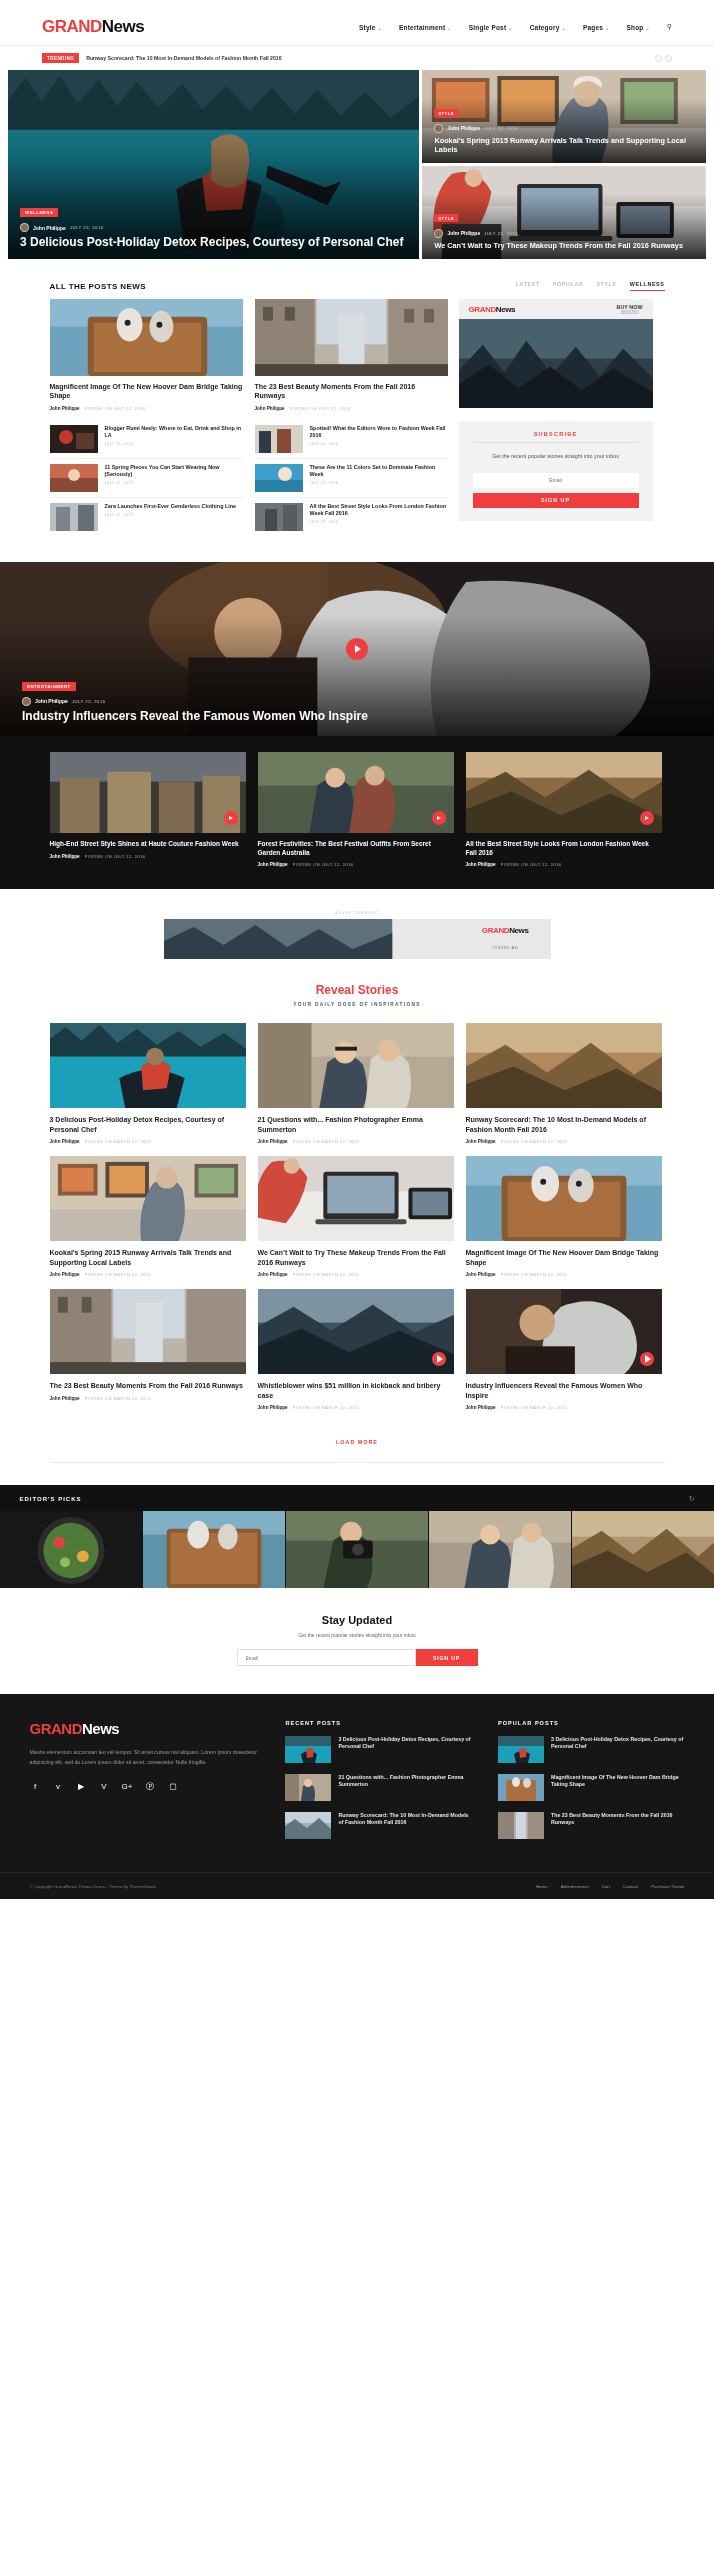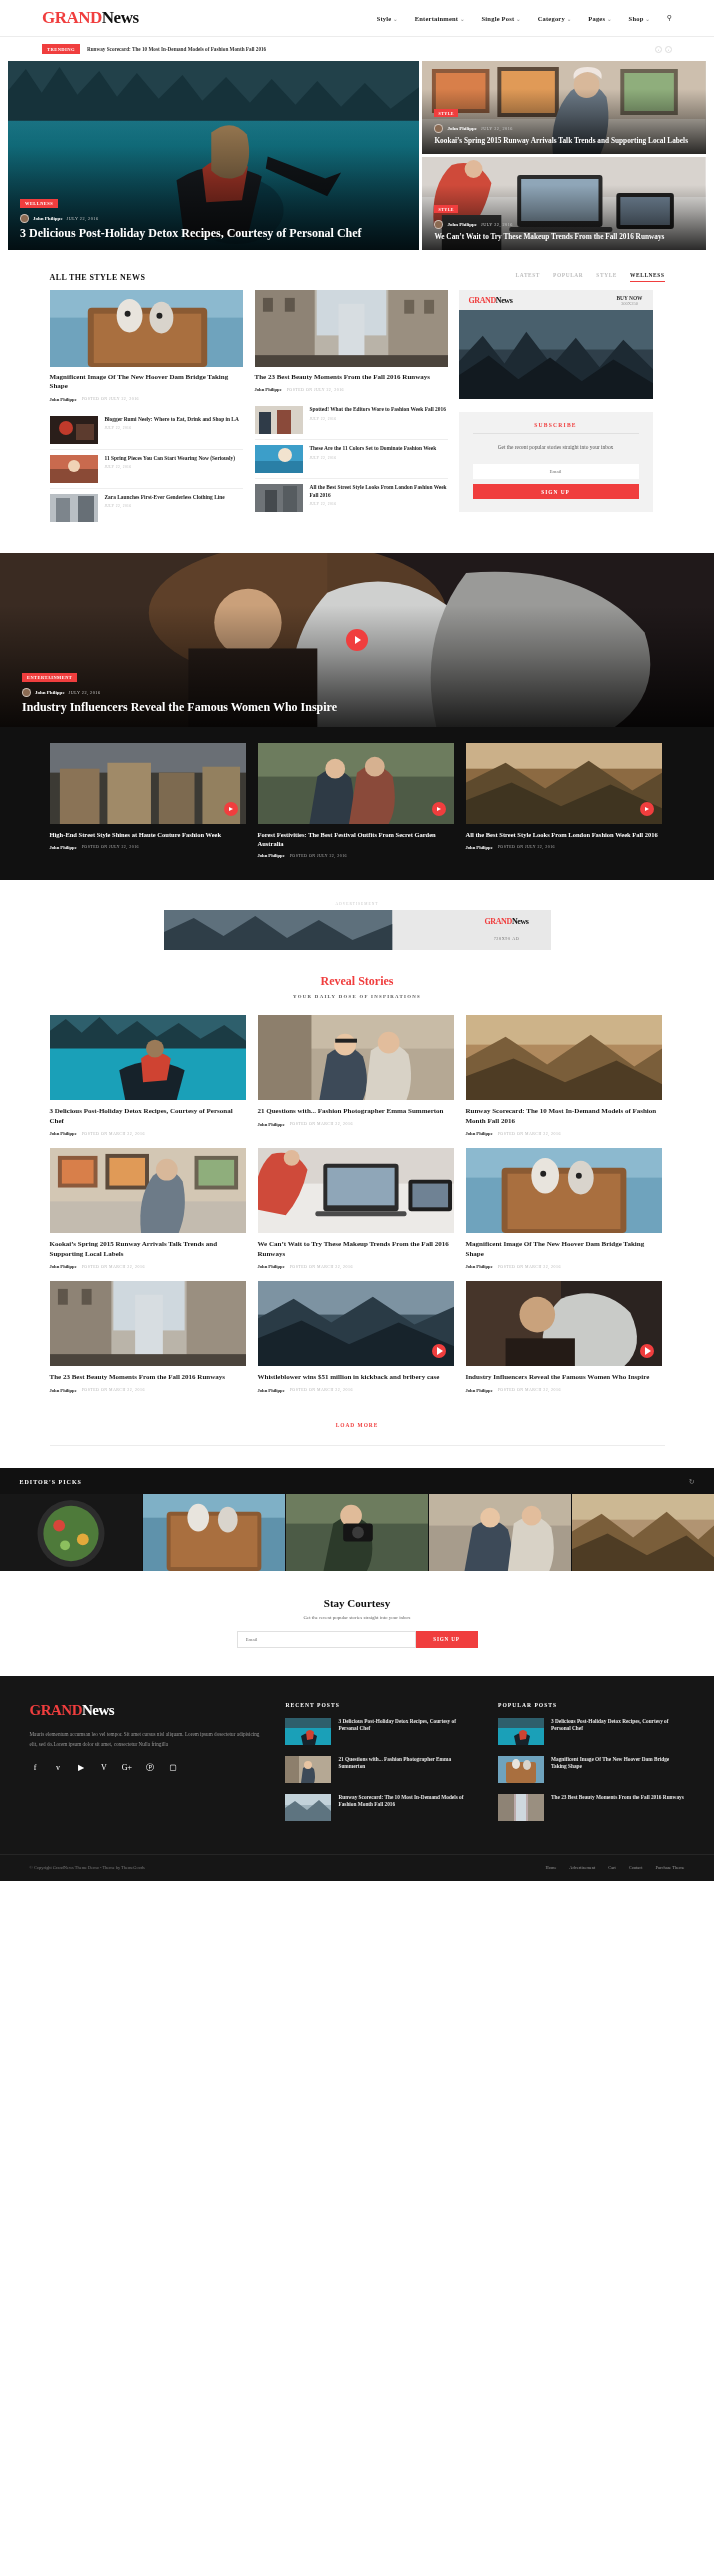--- a/index.html
+++ b/index.html
@@ -2,21 +2,21 @@
 <html><head>
 <meta charset="utf-8">
 <style>
   * { box-sizing: border-box; margin:0; padding:0; }
   html,body { width:714px; }
   body {
     font-family: "Liberation Sans", sans-serif;
     background:#ffffff; color:#222;
     -webkit-font-smoothing:antialiased;
   }
-  .wrap { width:714px; margin:0 auto;font-family:Liberation Serif, serif; }
+  .wrap { width:714px; margin:9px auto; }
   .container { width:615px; margin:0 auto; }
 
   
   .header { height:36px; display:flex; align-items:center; padding:0 42px; background:#fff; }
   .logo { font-size:17px; font-weight:bold; letter-spacing:-0.5px; }
   .logo .g { color:#f03e3e; }
   .logo .n { color:#111; }
   .nav { margin-left:auto; display:flex; align-items:center; gap:17px; }
   .nav a { font-size:6.5px; color:#222; text-decoration:none; font-weight:600; letter-spacing:0.2px; white-space:nowrap; }
   .nav a .car { font-size:5px; color:#999; margin-left:2px; }
@@ -269,21 +269,21 @@
           </div>
           <div class="hero-title">We Can’t Wait to Try These Makeup Trends From the Fall 2016 Runways</div>
         </div>
       </div>
 
     </div>
   </div>
 
   <div class="container">
     <div class="sec-head">
-      <div class="sec-title">ALL THE STYLE NEWS</div>
+      <div class="sec-title">ALL THE POSTS NEWS</div>
       <div class="sec-tabs">
         <span>LATEST</span>
         <span>POPULAR</span>
         <span>STYLE</span>
         <span class="act">WELLNESS</span>
       </div>
     </div>
 
     <div class="news-row">
       <div class="news-col">
@@ -741,21 +741,21 @@
           <rect width="144" height="78" fill="#b19472"></rect>
             <rect y="0" width="144" height="26" fill="#ccb893"></rect>
           <path d="M0 38 L30 20 L62 44 L96 18 L128 46 L144 32 L144 78 L0 78Z" fill="#7a5e3a"></path>
           <path d="M0 56 L36 40 L76 62 L116 42 L144 64 L144 78 L0 78Z" fill="#4e3c24"></path>
         </svg>
       </div>
     </div>
   </div>
 
   <div class="stay">
-    <h2>Stay Courtesy</h2>
+    <h2>Stay Updated</h2>
     <p>Get the recent popular stories straight into your inbox</p>
     <div class="stay-form">
       <input class="stay-in" placeholder="Email" style="">
       <button class="stay-btn">SIGN UP</button>
     </div>
   </div>
 
   <div class="footer">
     <div class="f-cols">
       <div class="f-about">

